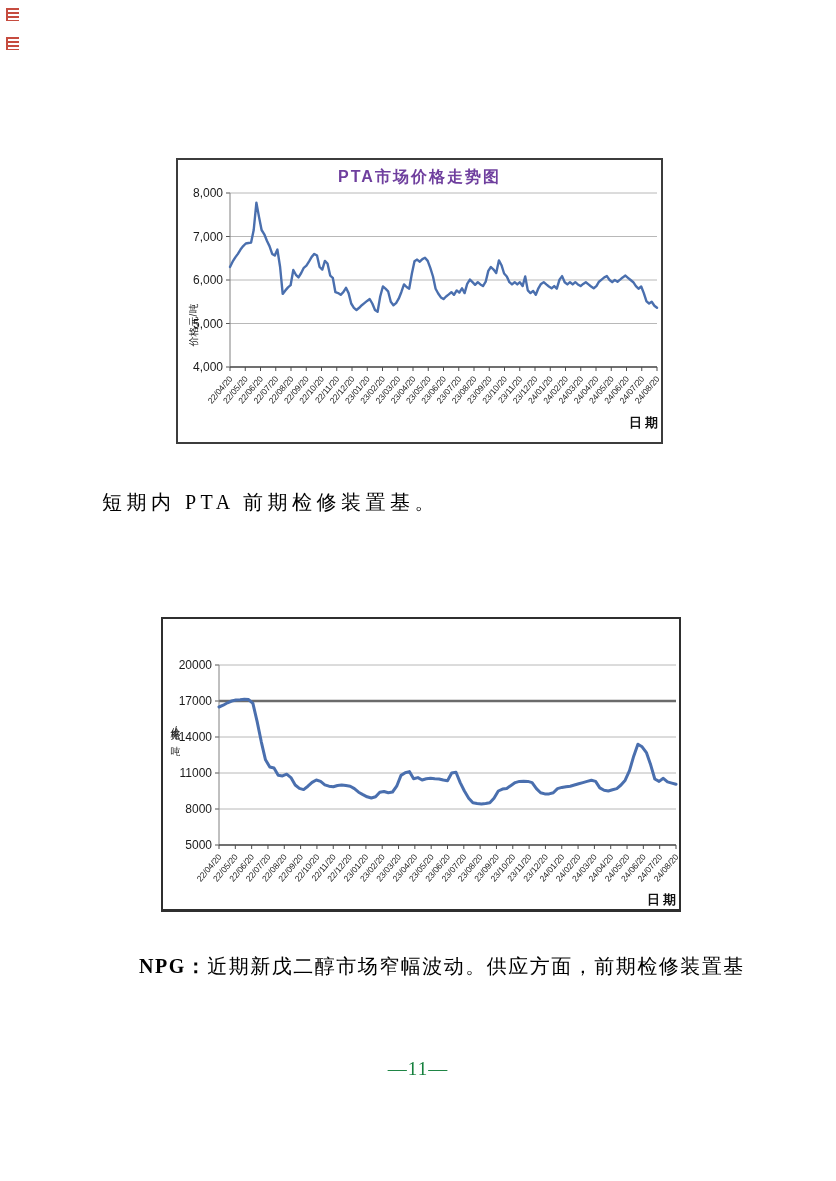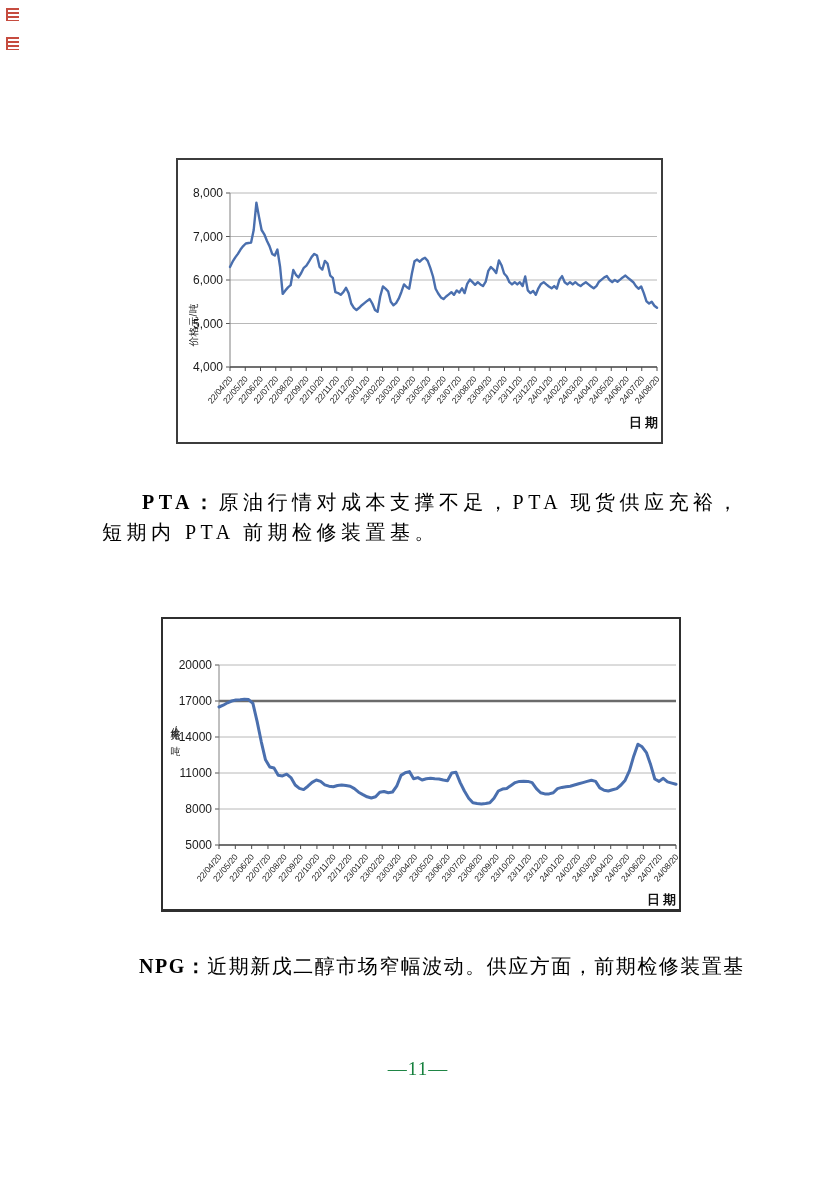--- a/index.html
+++ b/index.html
@@ -124,26 +124,26 @@
         <line x1="433.25" y1="207" x2="433.25" y2="211" stroke="#4c4c4c" stroke-width="1"></line>
         <text x="436.25" y="219" text-anchor="end" font-size="8.5" fill="#222" transform="rotate(-50 436.25 219)">24/05/20</text>
         <line x1="448.5" y1="207" x2="448.5" y2="211" stroke="#4c4c4c" stroke-width="1"></line>
         <text x="451.5" y="219" text-anchor="end" font-size="8.5" fill="#222" transform="rotate(-50 451.5 219)">24/06/20</text>
         <line x1="463.75" y1="207" x2="463.75" y2="211" stroke="#4c4c4c" stroke-width="1"></line>
         <text x="466.75" y="219" text-anchor="end" font-size="8.5" fill="#222" transform="rotate(-50 466.75 219)">24/07/20</text>
         <line x1="479" y1="207" x2="479" y2="211" stroke="#4c4c4c" stroke-width="1"></line>
         <text x="482" y="219" text-anchor="end" font-size="8.5" fill="#222" transform="rotate(-50 482 219)">24/08/20</text>
         <polyline points="52.0,107.0 54.6,101.7 57.3,97.4 59.9,93.9 62.5,89.6 65.2,86.1 67.8,83.5 70.5,83.0 73.1,82.6 75.7,70.0 78.4,42.6 81.0,56.9 83.6,70.0 86.3,74.3 88.9,80.8 91.5,86.1 94.2,93.9 96.8,95.6 99.4,89.6 102.1,107.0 104.7,133.9 107.4,130.4 110.0,127.4 112.6,125.2 115.3,110.0 117.9,114.8 120.5,117.4 123.2,113.0 125.8,107.8 128.4,105.6 131.1,101.3 133.7,96.9 136.3,93.9 139.0,95.6 141.6,107.0 144.3,109.6 146.9,100.9 149.5,103.5 152.2,115.6 154.8,117.8 157.4,132.2 160.1,133.1 162.7,134.8 165.3,132.2 168.0,127.8 170.6,133.1 173.2,143.5 175.9,147.8 178.5,150.0 181.2,147.8 183.8,145.2 186.4,143.1 189.1,140.9 191.7,139.1 194.3,143.5 197.0,150.0 199.6,151.8 202.2,136.5 204.9,126.5 207.5,128.7 210.1,131.3 212.8,141.8 215.4,145.2 218.1,143.1 220.7,138.7 223.3,132.2 226.0,124.4 228.6,127.0 231.2,128.7 233.9,113.5 236.5,101.3 239.1,99.6 241.8,101.7 244.4,99.1 247.0,97.8 249.7,100.9 252.3,107.8 255.0,116.5 257.6,128.7 260.2,133.5 262.9,137.4 265.5,139.1 268.1,136.5 270.8,134.4 273.4,132.2 276.0,134.8 278.7,130.4 281.3,132.6 284.0,128.3 286.6,133.1 289.2,123.9 291.9,119.6 294.5,122.2 297.1,124.8 299.8,122.2 302.4,124.4 305.0,126.1 307.7,121.7 310.3,110.9 312.9,107.0 315.6,109.6 318.2,113.0 320.9,100.4 323.5,105.2 326.1,113.5 328.8,116.5 331.4,122.2 334.0,124.4 336.7,122.2 339.3,124.4 341.9,122.2 344.6,126.1 347.2,116.5 349.8,130.4 352.5,133.1 355.1,130.9 357.8,134.8 360.4,128.3 363.0,123.9 365.7,122.2 368.3,124.4 370.9,126.5 373.6,128.3 376.2,126.1 378.8,128.7 381.5,119.6 384.1,116.1 386.7,122.2 389.4,124.4 392.0,122.2 394.7,124.4 397.3,122.2 399.9,124.4 402.6,126.1 405.2,123.9 407.8,122.2 410.5,124.4 413.1,126.5 415.7,128.3 418.4,126.1 421.0,121.7 423.6,119.6 426.3,117.4 428.9,116.1 431.6,120.0 434.2,122.2 436.8,120.0 439.5,121.7 442.1,119.6 444.7,117.4 447.4,115.6 450.0,117.8 452.6,120.0 455.3,122.2 457.9,126.1 460.5,128.7 463.2,126.5 465.8,133.1 468.5,141.3 471.1,143.5 473.7,141.8 476.4,145.7 479.0,147.8" fill="none" stroke="#4a6fae" stroke-width="2.4" stroke-linejoin="round" stroke-linecap="round"></polyline>
       </svg>
+    <div class="chart-title" style="color: rgb(111, 63, 158);">PTA市场价格走势图</div>
     <div class="ylabel-rot">价格元/吨</div>
     <div class="xlabel">日期</div>
   </section>
 
   <div class="para para-pta">
-    <div class="line indent1"><b>PTA：</b><span>原油行情对成本支撑不足，PTA 现货供应充裕，</span></div>
     <div class="line">短期内 PTA 前期检修装置基。</div>
   </div>
 
   <section class="chart-box chart2">
     <svg class="chart-svg" width="520" height="295">
         <line x1="56" y1="46" x2="513" y2="46" stroke="#b8b8b8" stroke-width="1"></line>
         <line x1="52" y1="46" x2="56" y2="46" stroke="#555" stroke-width="1"></line>
         <text x="49" y="50" text-anchor="end" font-size="12" fill="#1a1a1a">20000</text>
         <line x1="56" y1="82" x2="513" y2="82" stroke="#6b6b6b" stroke-width="2.5"></line>
         <line x1="52" y1="82" x2="56" y2="82" stroke="#555" stroke-width="1"></line>

